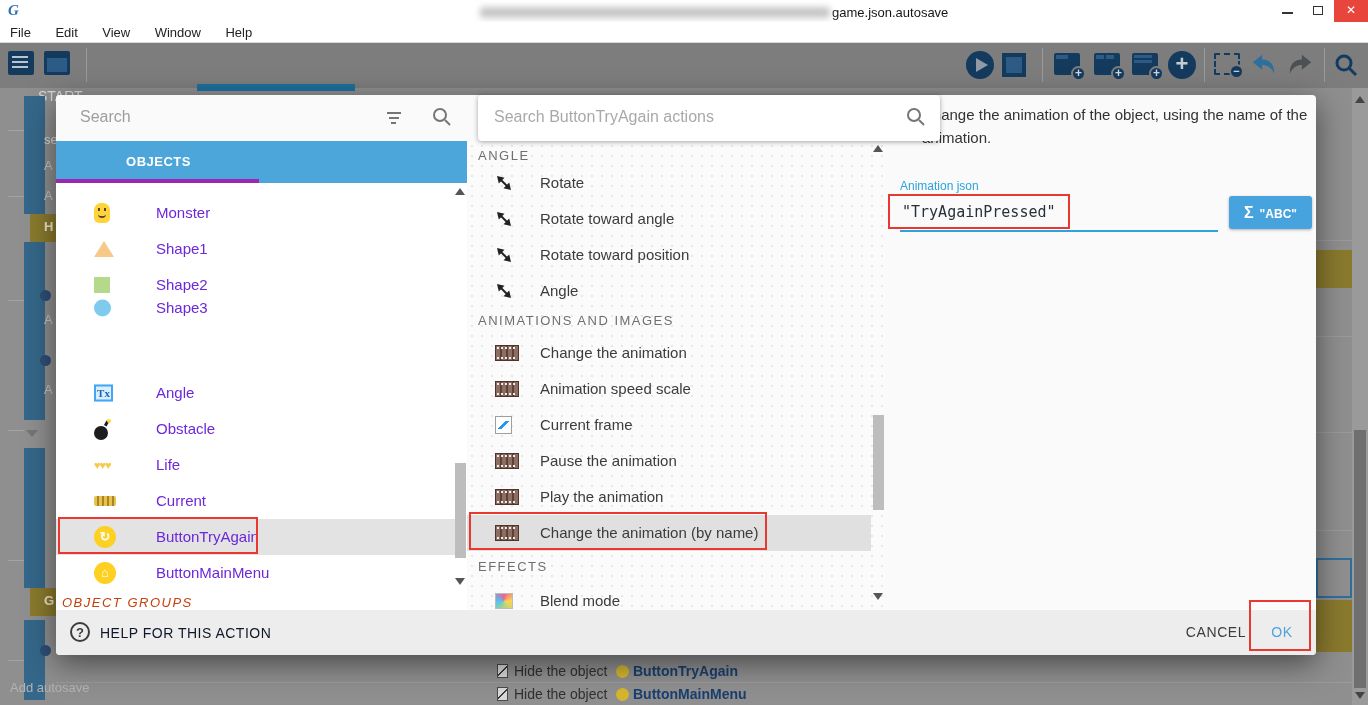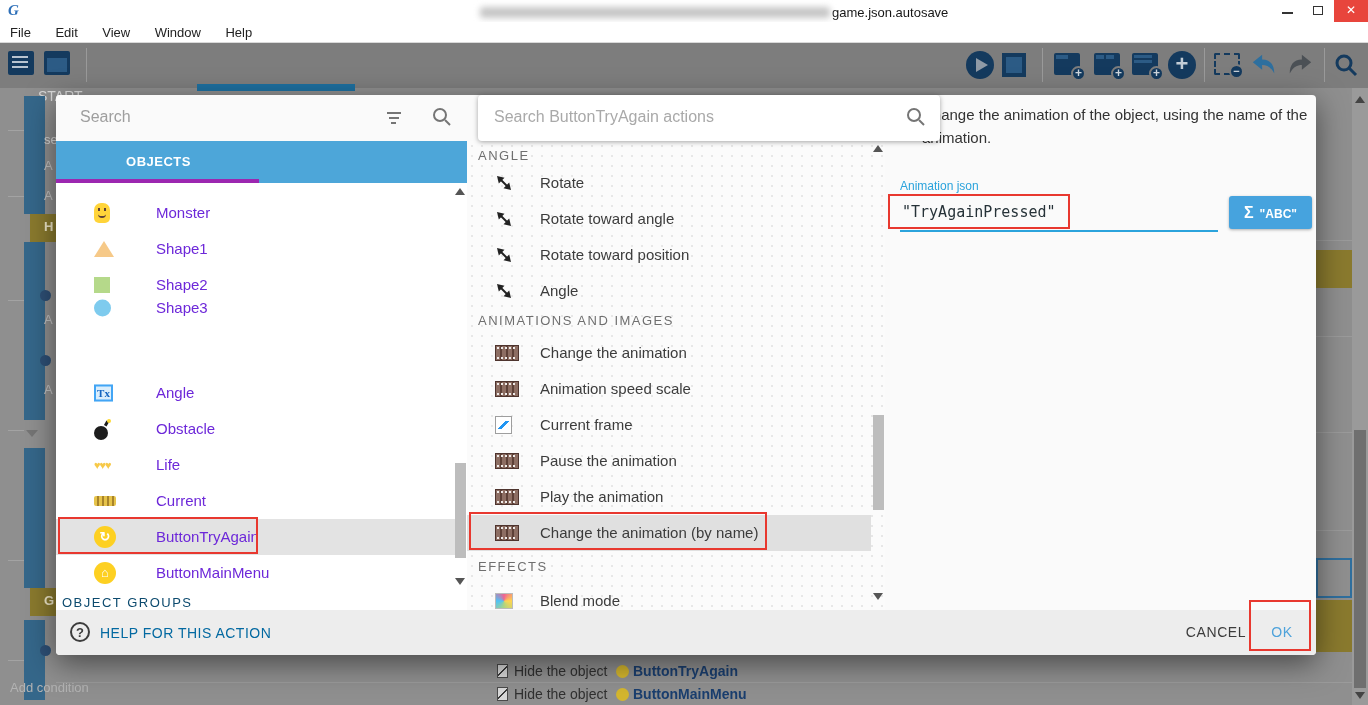--- a/index.html
+++ b/index.html
@@ -70,21 +70,21 @@
   .ico-filter i { position:absolute; left:3px; height:2px; background:#757575; display:block; }
   .ico-filter i:nth-child(1){ top:1px; width:14px; } .ico-filter i:nth-child(2){ top:6px; width:10px; left:5px; } .ico-filter i:nth-child(3){ top:11px; width:5px; left:7px; }
   .tabs { position:absolute; left:0; top:46px; width:411px; height:42px; background:#4da6d9; }
   .tab { position:absolute; top:0; width:205px; height:42px; color:#fff; font-weight:bold; font-size:13px; letter-spacing:.5px; text-align:center; line-height:42px; }
   .tab-underline { position:absolute; left:0; top:38px; width:203px; height:4px; background:#9c27b0; }
   .olist { position:absolute; left:0; top:88px; width:411px; height:427px; background:#ffffff; overflow:hidden; }
   .orow { position:absolute; left:0; width:399px; height:36px; }
   .orow.sel { background:#e3e3e3; }
   .orow .oicon { position:absolute; left:38px; top:50%; transform:translateY(-50%); }
   .orow .olabel { position:absolute; left:100px; top:9px; font-size:15px; color:#6d28d9; }
-  .group-hdr { position:absolute; left:6px; font-size:13px; color:#0c4a6e; letter-spacing:1.5px; }
+  .group-hdr { position:absolute; left:6px; font-size:13px; color:#c2410c; letter-spacing:1.5px;font-style:italic; }
 
   
   .ic-monster { width:16px; height:20px; background:#ffd43a; border-radius:7px 7px 5px 5px; position:relative; }
   .ic-monster::before { content:""; position:absolute; left:4px; top:5px; width:2px; height:3px; background:#5d4037; box-shadow:6px 0 0 #5d4037; }
   .ic-monster::after { content:""; position:absolute; left:4px; top:9px; width:8px; height:4px; border-bottom:2px solid #5d4037; border-radius:0 0 8px 8px; }
   .ic-tri { width:0; height:0; border-left:10px solid transparent; border-right:10px solid transparent; border-bottom:16px solid #f6c988; }
   .ic-sq { width:16px; height:16px; background:#b5d98a; }
   .ic-circ { width:17px; height:17px; border-radius:50%; background:#7ecbee; }
   .ic-pent { width:18px; height:17px; background:#f48fb1; clip-path:polygon(50% 0,100% 38%,81% 100%,19% 100%,0 38%); }
   .ic-score { width:19px; height:17px; background:#dbeefc; border:2px solid #42a5f5; color:#1565c0; font:bold 11px/13px "Liberation Serif",serif; text-align:center; }
@@ -124,21 +124,21 @@
   .field-label { position:absolute; left:844px; top:84px; font-size:12px; color:#2ba3dc; }
   .field-value { position:absolute; left:846px; top:108px; font-family:"DejaVu Sans Mono",monospace; font-size:15px; color:#263238; }
   .field-underline { position:absolute; left:844px; top:135px; width:318px; height:2px; background:#2ba3dc; }
   .abc-btn { position:absolute; left:1173px; top:101px; width:83px; height:33px; background:#46a3de; border-radius:3px; color:#fff; text-align:center; line-height:33px; box-shadow:0 1px 3px rgba(0,0,0,.3); }
   .abc-btn .sig { font-weight:bold; font-size:16px; margin-right:6px; }
   .abc-btn .lbl { font-weight:bold; font-size:12px; }
 
   
   .dfooter { position:absolute; left:0; top:515px; width:1260px; height:45px; background:#ededed; border-radius:0 0 4px 4px; }
   .help-ico { position:absolute; left:14px; top:12px; width:20px; height:20px; border:2px solid #3c3c3c; border-radius:50%; color:#3c3c3c; font:bold 13px/17px "Liberation Sans",sans-serif; text-align:center; }
-  .help-lbl { position:absolute; left:44px; top:15px; font-size:14px; color:#0369a1; letter-spacing:.5px; }
+  .help-lbl { position:absolute; left:44px; top:15px; font-size:14px; color:#0f172a; letter-spacing:.5px; }
   .cancel-btn { position:absolute; left:1120px; top:14px; width:80px; font-size:14px; color:#3c3c3c; letter-spacing:.6px; text-align:center; }
   .ok-btn { position:absolute; left:1206px; top:14px; width:40px; font-size:14px; color:#4fa3db; letter-spacing:.6px; text-align:center; }
 
   
   .redbox { position:absolute; border:2px solid #e8382f; z-index:9; }
 </style>
 </head>
 <body>
 
 <div class="stage">
@@ -250,21 +250,21 @@
     <div class="conn" style="top:660px;"></div>
   <span class="bg-frag" style="left:44px; top:132px;">se</span>
   <span class="bg-frag" style="left:44px; top:158px; color:#c2c2c2;">A</span>
   <span class="bg-frag" style="left:44px; top:188px; color:#c2c2c2;">A</span>
   <span class="bg-frag" style="left:44px; top:312px; color:#c2c2c2;">A</span>
   <span class="bg-frag" style="left:44px; top:382px; color:#c2c2c2;">A</span>
   <div class="bg-dot" style="left:40px; top:290px;"></div>
   <div class="bg-dot" style="left:40px; top:355px;"></div>
   <div class="bg-tri" style="left:26px; top:430px;"></div>
   <div class="bg-dot" style="left:40px; top:645px;"></div>
-  <span class="bg-frag" style="left:10px; top:680px; color:#b3b3b3;">Add condition</span>
+  <span class="bg-frag" style="left:10px; top:680px; color:#b3b3b3;">Add autosave</span>
 
   <div class="bg-row" style="top:660px;">
     <span class="hide-ico"></span>
     <span class="txt">Hide the object</span>
     <span class="obj-dot" style="left:560px;"></span>
     <span class="obj-name" style="left:577px;">ButtonTryAgain</span>
   </div>
   <div class="bg-row" style="top:683px;">
     <span class="hide-ico"></span>
     <span class="txt">Hide the object</span>

